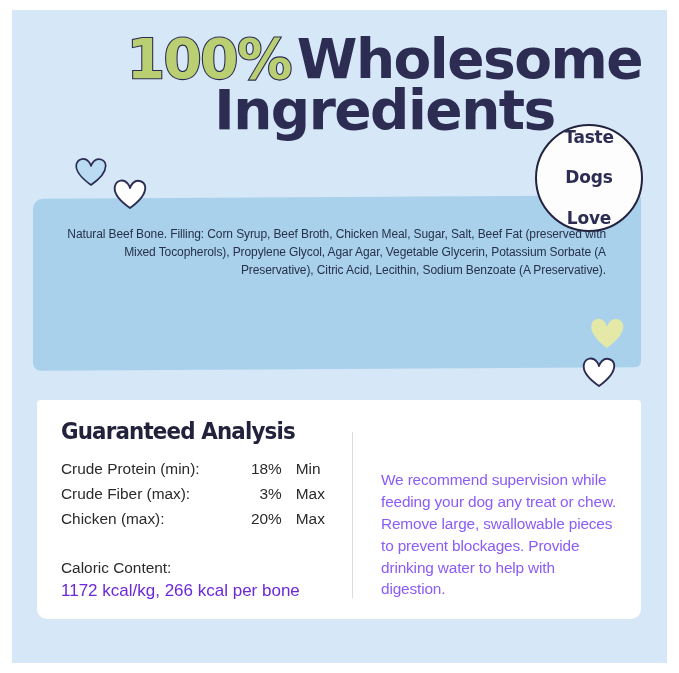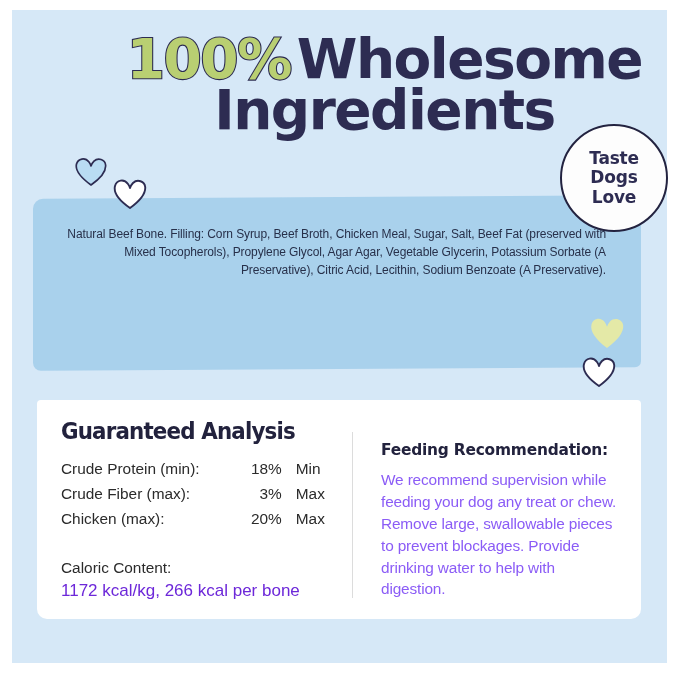--- a/index.html
+++ b/index.html
@@ -49,33 +49,34 @@
   .pct {
     color: #b9cf72;
     -webkit-text-stroke: 2.2px #2d2c52;
     paint-order: stroke fill;
     margin-right: 6px;
   }
 
   
   .badge {
     position: absolute;
-    left: 560px;
+    left: 535px;
     top: 124px;
     width: 104px;
     height: 104px;
     border-radius: 50%;
     background: #fdfdfd;
     border: 2.5px solid #232340;
     z-index: 9;
     display: flex;
     flex-direction: column;
     align-items: center;
     justify-content: center;
     line-height: 1.12;
+    gap: 21px;
   }
   .badge span {
     display: block;
     font-family: "DejaVu Sans", sans-serif;
     font-weight: bold;
     font-size: 17px;
     color: #2d2c52;
     letter-spacing: -0.2px;
   }
 
@@ -272,16 +273,15 @@
         <td class="nm">Chicken (max):</td>
         <td class="val">20%</td>
         <td class="lim">Max</td>
       </tr>
     </tbody>
   </table>
 
   <div class="cal-label">Caloric Content:</div>
   <div class="cal-value">1172 kcal/kg, 266 kcal per bone</div>
 
-  <div class="fr-title">Feeding Recommendation:</div>
   <div class="fr-body"> We recommend supervision while feeding your dog any treat or chew. Remove large, swallowable pieces to prevent blockages. Provide drinking water to help with digestion.</div>
 
 </div>
 
 </body></html>

